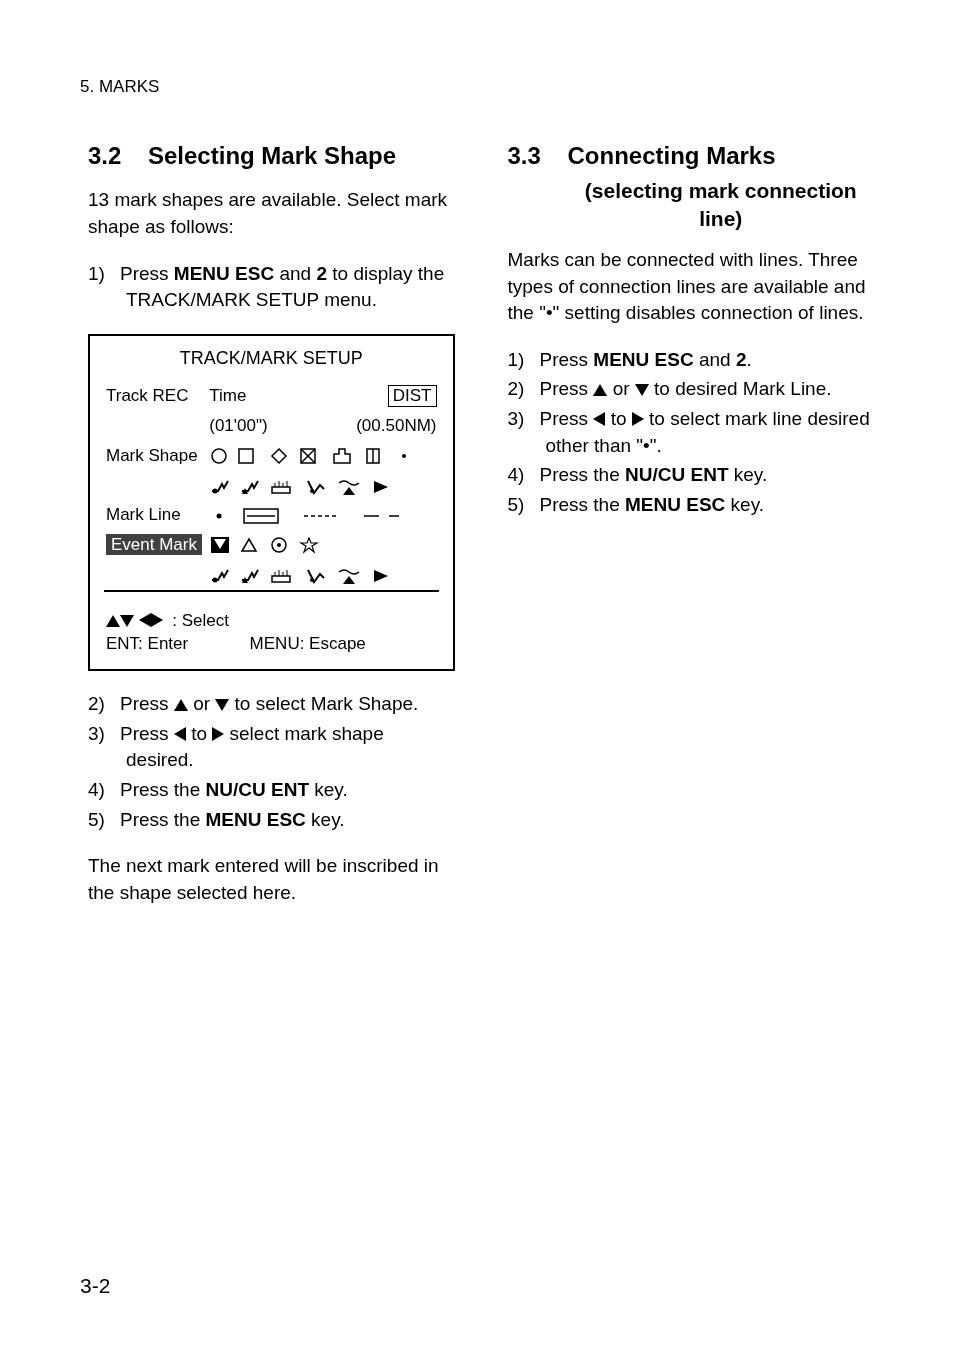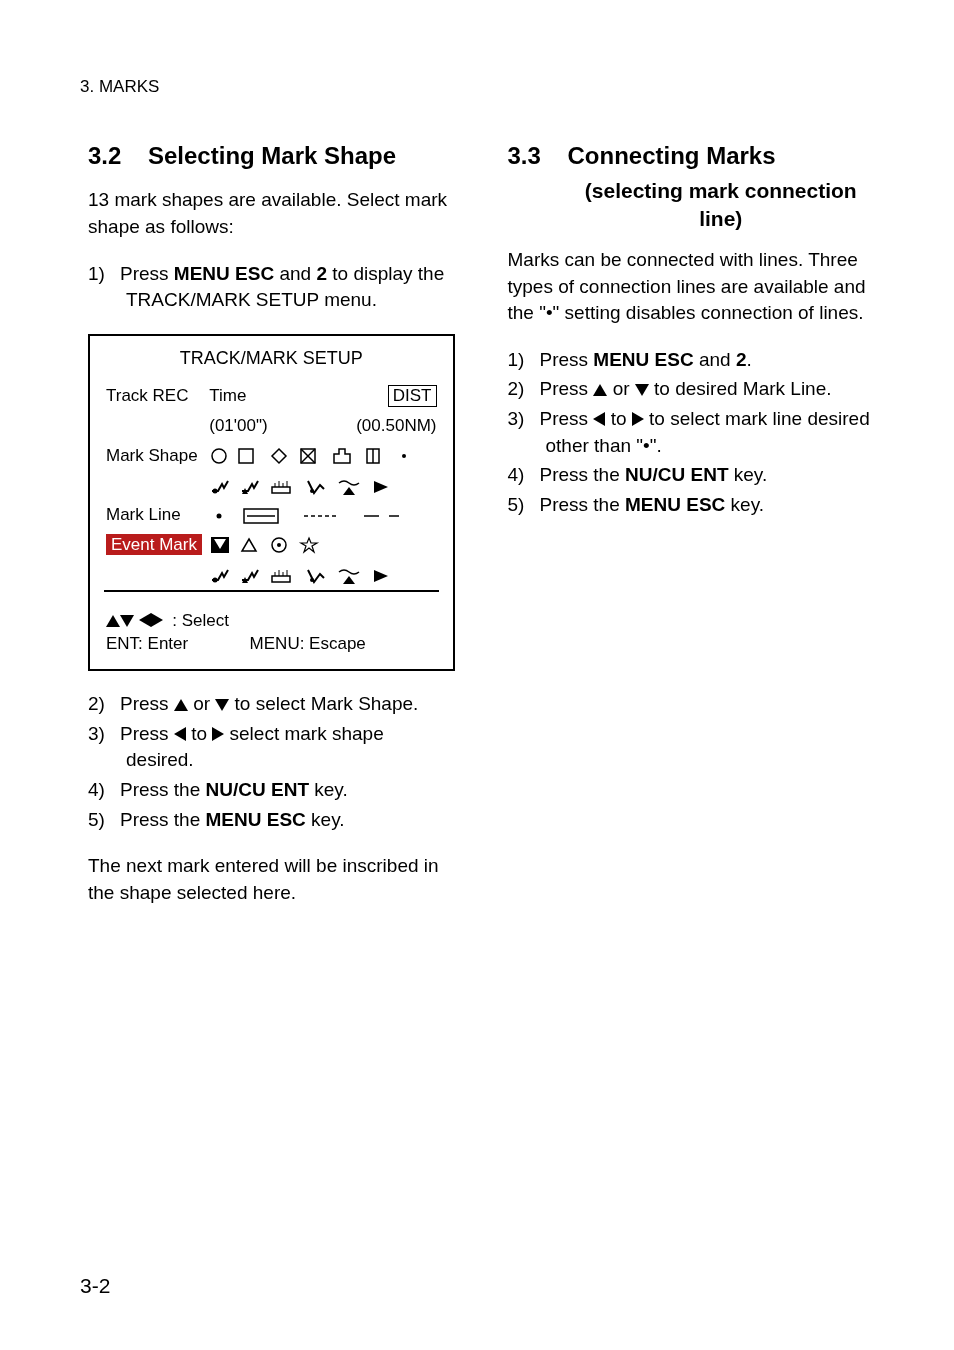--- a/index.html
+++ b/index.html
@@ -87,21 +87,21 @@
       vertical-align: middle;
     }
     .boxed {
       border: 1.5px solid #000;
       padding: 0 4px;
       display: inline-block;
       line-height: 1.2;
       text-align: right;
     }
     .invsel {
-      background: #b91c1c;
+      background: #404040;
       color: #fff;
       padding: 1px 5px;
     }
     .rowline td {
       padding-top: 17px;
       border-top: 2px solid #000;
     }
     .shapecell svg { vertical-align: middle; }
     .caption {
       font-style: italic;
@@ -121,21 +121,21 @@
       position: absolute;
       bottom: 50px;
       left: 80px;
       font-size: 21px;
       font-weight: normal;
     }
   </style>
 </head>
 <body>
 
-<div class="page-header">3. MARKS</div>
+<div class="page-header">5. MARKS</div>
 
 <div class="columns">
 
   <div class="col">
     <h2 class="sec">
       <span class="num">3.2</span>
       <span>Selecting Mark Shape</span>
     </h2>
     <p>13 mark shapes are available. Select mark shape as follows:</p>
 

